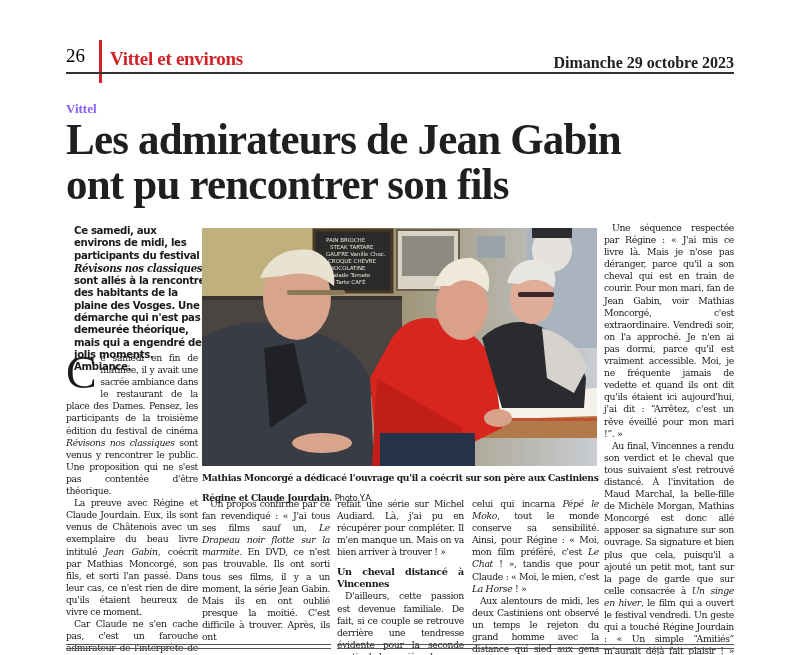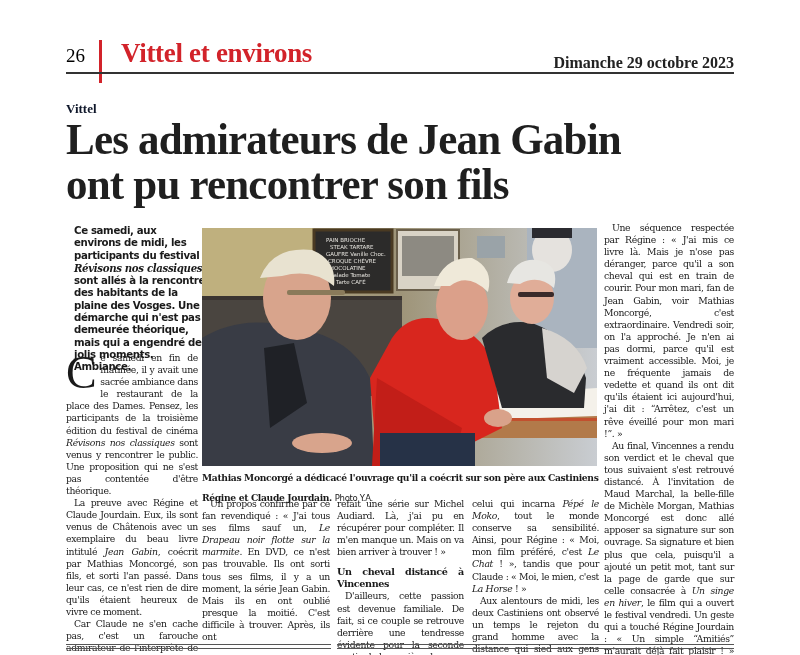--- a/index.html
+++ b/index.html
@@ -2,26 +2,26 @@
 <html><head>
   <meta charset="utf-8">
   <style>
     * { box-sizing: border-box; margin: 0; padding: 0; }
     html, body { width: 800px; height: 655px; background: #ffffff; overflow: hidden; }
     body { position: relative; font-family: "DejaVu Serif", serif; color: #1a1a1a; }
 
     
     .page-num { position: absolute; left: 66px; top: 45px; font-family: "Liberation Serif", serif; font-size: 19px; color: #000000; }
     .header-bar { position: absolute; left: 99px; top: 40px; width: 3px; height: 43px; background: #d2232a; }
-    .section-title { position: absolute; left: 110px; top: 38px; font-family: "Liberation Serif", serif; font-weight: bold; font-size: 27px; color: #d2232a; letter-spacing: -0.3px; margin-left: 11px; }
+    .section-title { position: absolute; left: 110px; top: 48px; font-family: "Liberation Serif", serif; font-weight: bold; font-size: 19px; color: #d2232a; letter-spacing: -0.3px; }
     .header-date { position: absolute; right: 66px; top: 54px; font-family: "Liberation Serif", serif; font-weight: bold; font-size: 16px; color: #222; }
     .header-rule { position: absolute; left: 66px; top: 72px; width: 668px; height: 2px; background: #333; }
 
     
-    .kicker { position: absolute; left: 66px; top: 101px; font-family: "Liberation Serif", serif; font-weight: bold; font-size: 13px; color: #0f172a; }
+    .kicker { position: absolute; left: 66px; top: 101px; font-family: "Liberation Serif", serif; font-weight: bold; font-size: 13px; color: #8b5cf6; }
     .headline { position: absolute; left: 66px; top: 116px; width: 660px; font-family: "Liberation Serif", serif; font-size: 43px; line-height: 43px; color: #1f1f1f; letter-spacing: -0.8px; transform: scaleY(1.05); transform-origin: top left; }
 
     
     .chapo { position: absolute; left: 66px; top: 225px; width: 132px; font-family: "DejaVu Sans", sans-serif; font-weight: bold; font-size: 10.2px; line-height: 12.3px; color: #1a1a1a; letter-spacing: -0.35px; margin-left: 8px; }
     .chapo em { font-family: "DejaVu Serif", serif; font-style: italic; }
 
     
     .col { position: absolute; font-family: "DejaVu Serif", serif; font-size: 9.3px; line-height: 12.1px; color: #1a1a1a; text-align: justify; letter-spacing: -0.35px; }
     .col p { text-indent: 8px; }
     .col p.noindent { text-indent: 0; }

